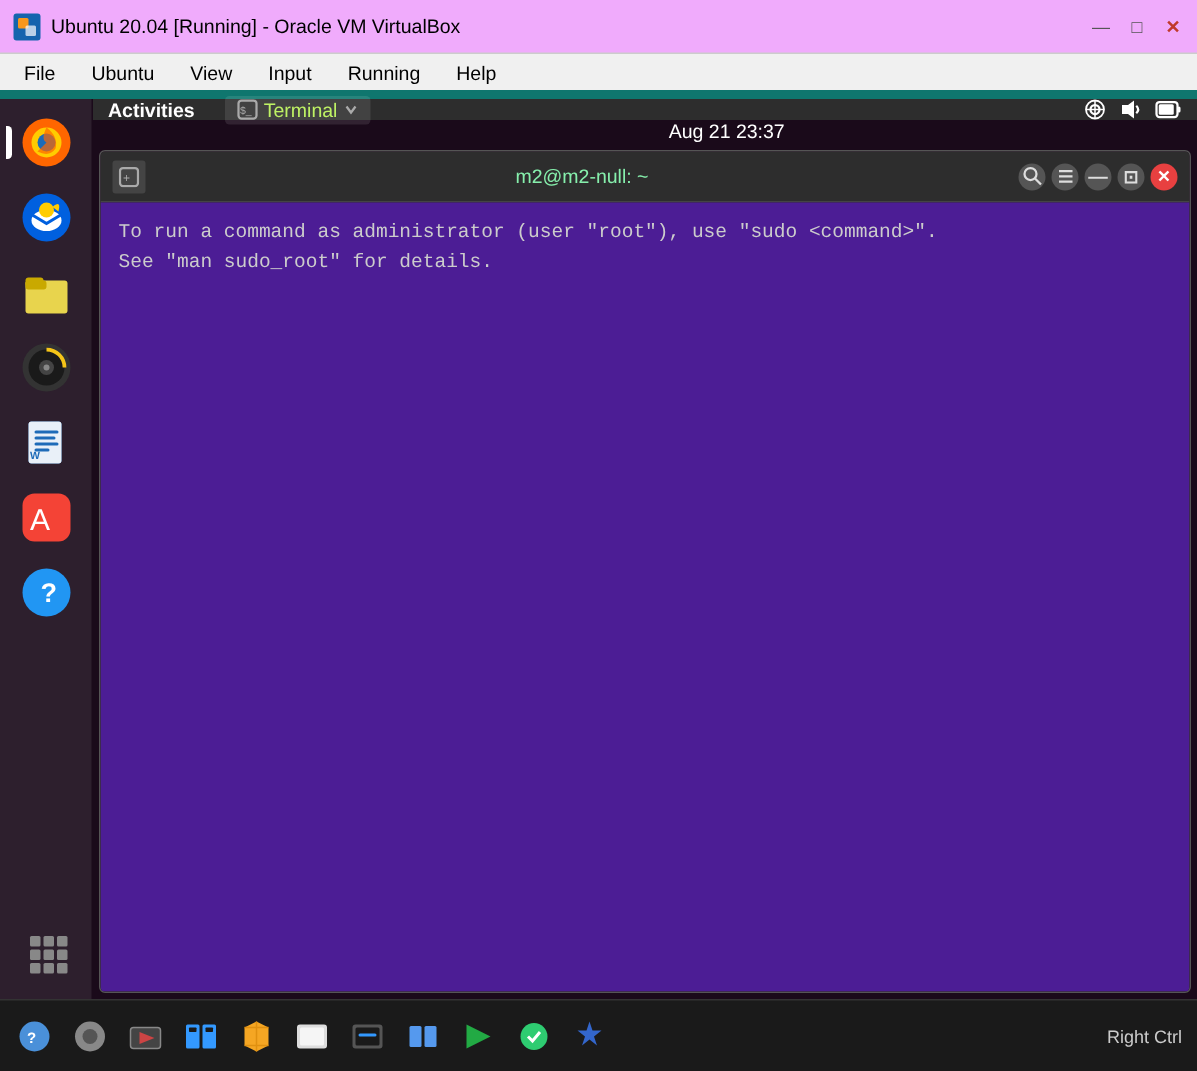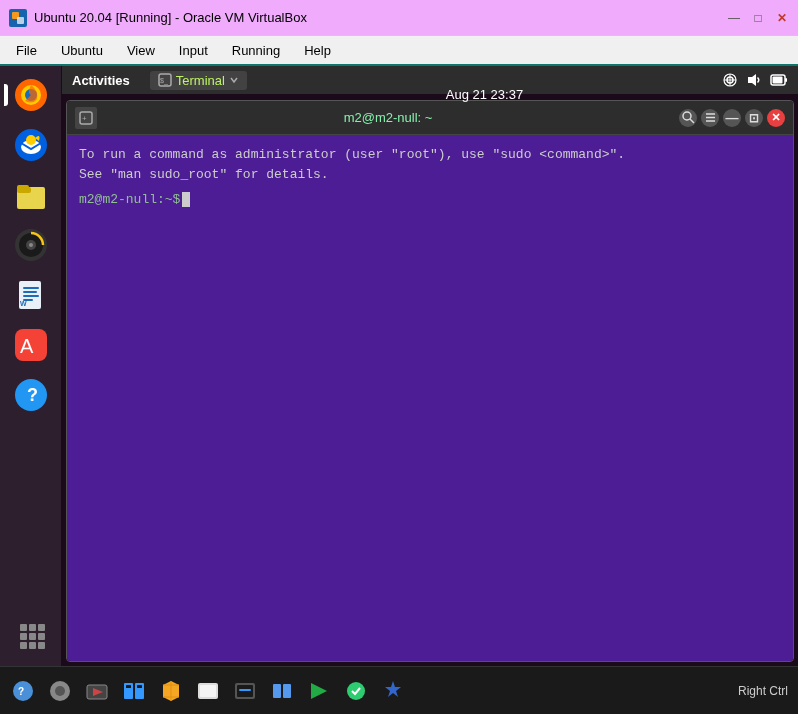--- a/index.html
+++ b/index.html
@@ -47,21 +47,21 @@
       color: #555;
     }
 
     
     .menu-bar {
       background: #f0f0f0;
       height: 30px;
       display: flex;
       align-items: center;
       padding: 0 4px;
-      border-bottom: 2px solid #0f766e;
+      border-bottom: 6px solid #0f766e;
     }
     .menu-item {
       padding: 4px 12px;
       font-size: 13px;
       cursor: pointer;
       color: #000;
       border-radius: 3px;
     }
 
     
@@ -105,21 +105,21 @@
     }
 
     
     .ubuntu-top-bar {
       position: absolute;
       top: 0; left: 0; right: 0;
       height: 14px;
       background: #2d2d2d;
       display: flex;
       align-items: center;
-      padding: 14px 10px;
+      padding: 0 10px;
       color: #fff;
       font-size: 13px;
       z-index: 10;
     }
     .top-bar-activities {
       font-weight: bold;
       margin-right: 20px;
       cursor: pointer;
     }
     .top-bar-terminal {
@@ -450,24 +450,20 @@
 
           <div class="term-tb-btn" style="background:#e84040;color:#fff;border-radius:50%;font-size:11px;font-weight:bold;">✕</div>
         </div>
       </div>
 
       <div class="terminal-body">
         <div class="terminal-info-text">
           <span>To run a command as administrator (user "root"), use "sudo &lt;command&gt;".</span><br>
           <span>See "man sudo_root" for details.</span>
         </div>
-        <div class="terminal-prompt">
-          <span>m2@m2-null:~$</span>
-          <span class="cursor-block"></span>
-        </div>
       </div>
     </div>
 
   </div>
 </div>
 
 <div class="taskbar">
 
   <div class="taskbar-item">
     <svg width="24" height="24" viewBox="0 0 24 24">

